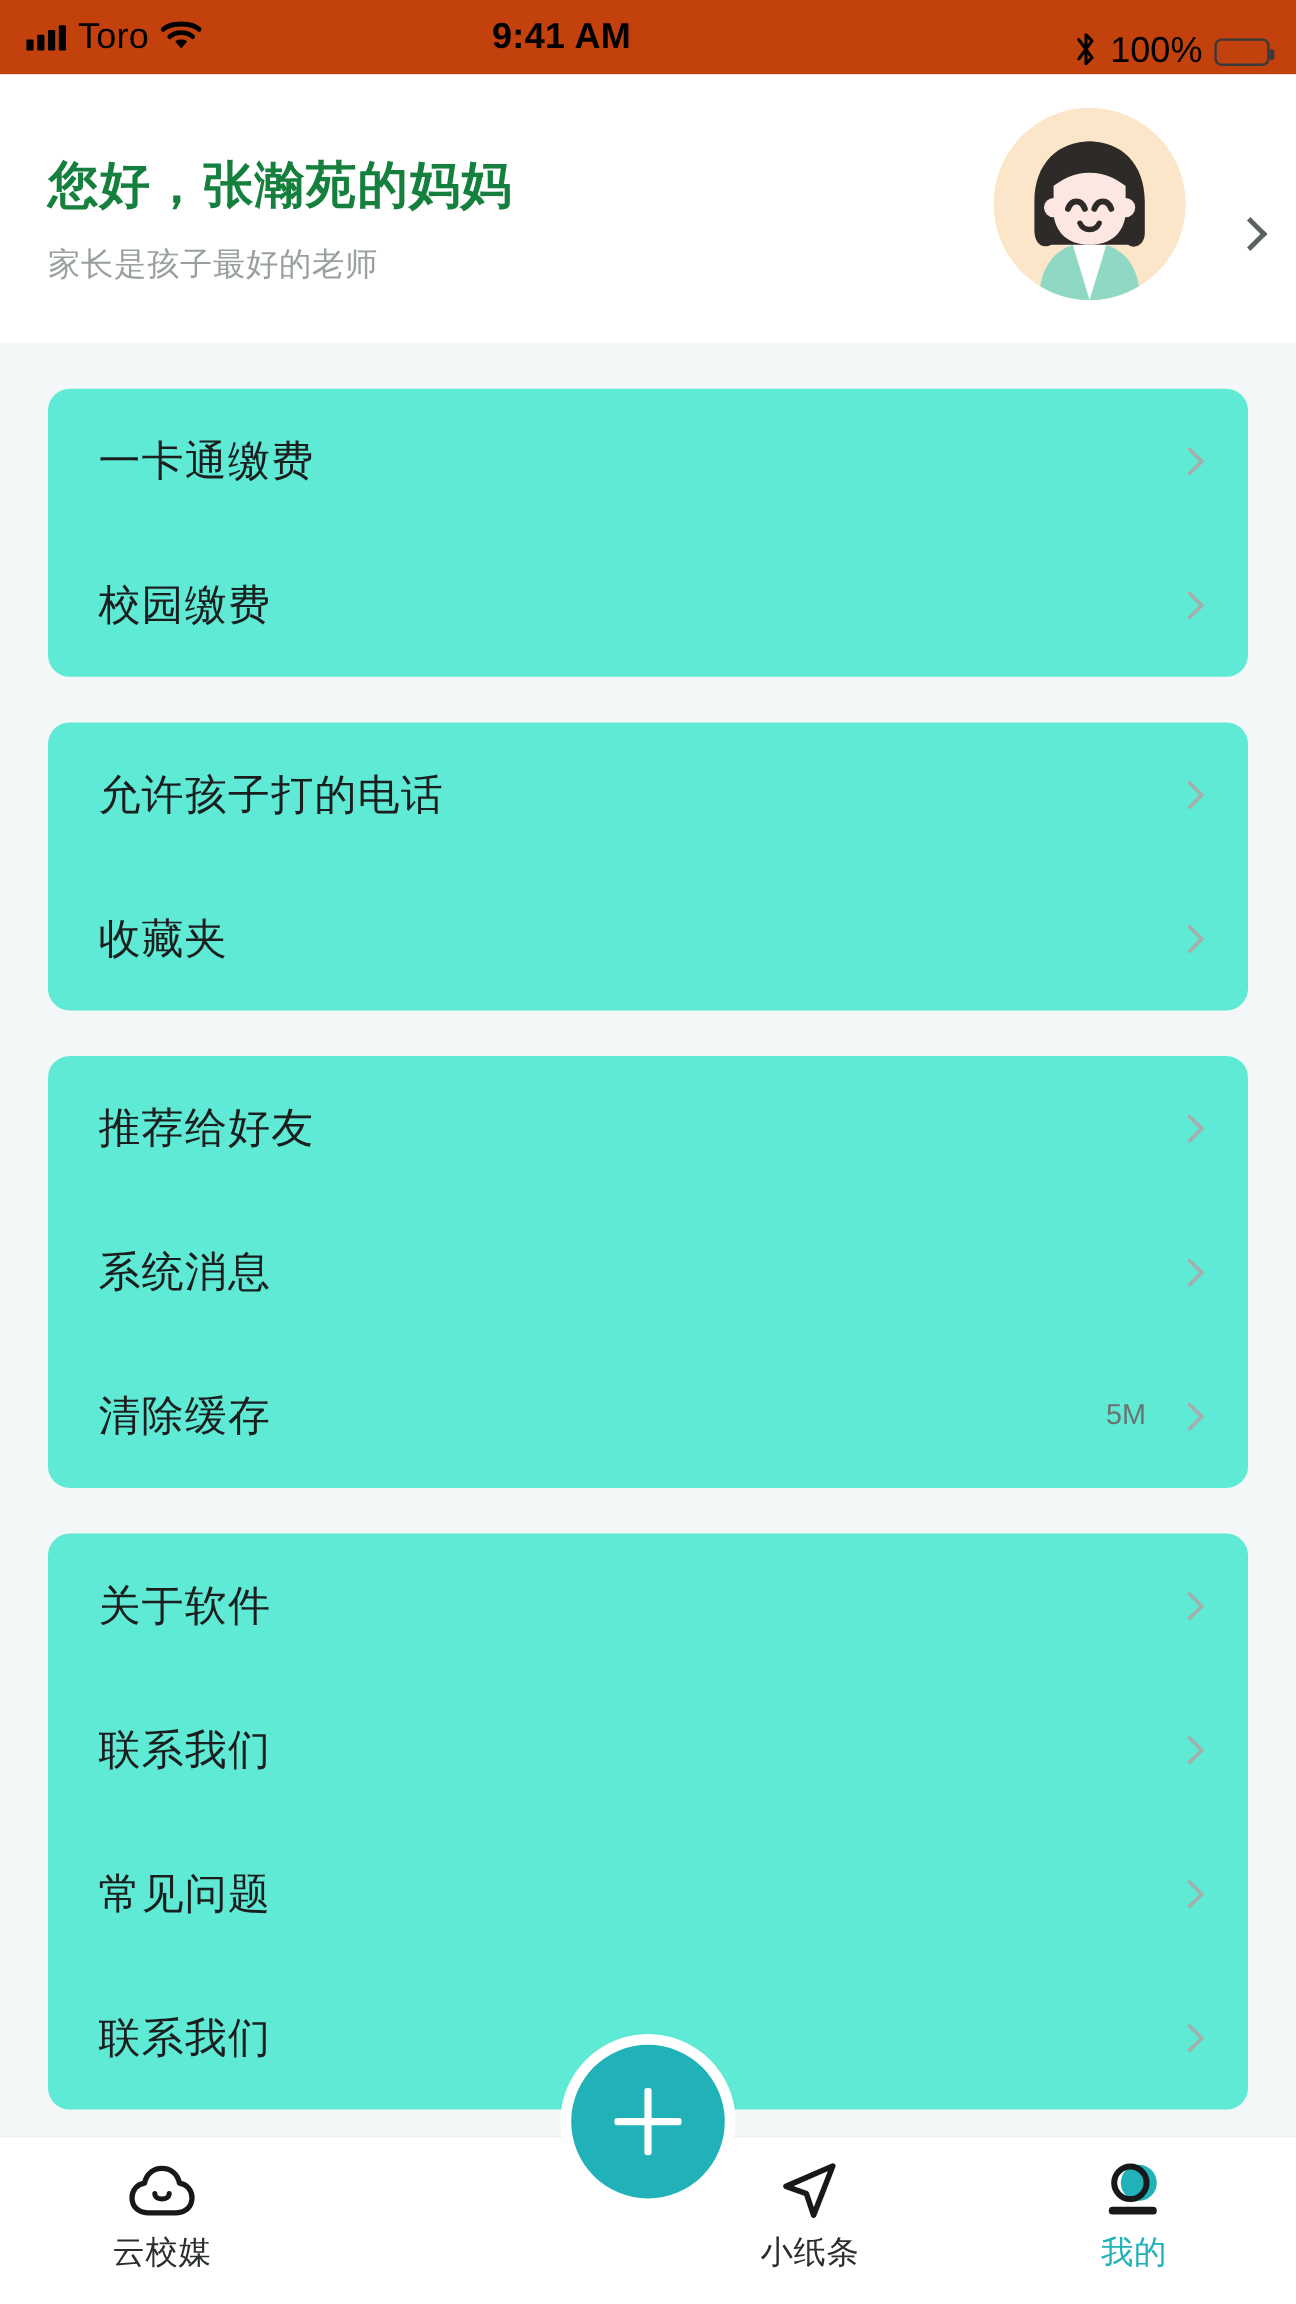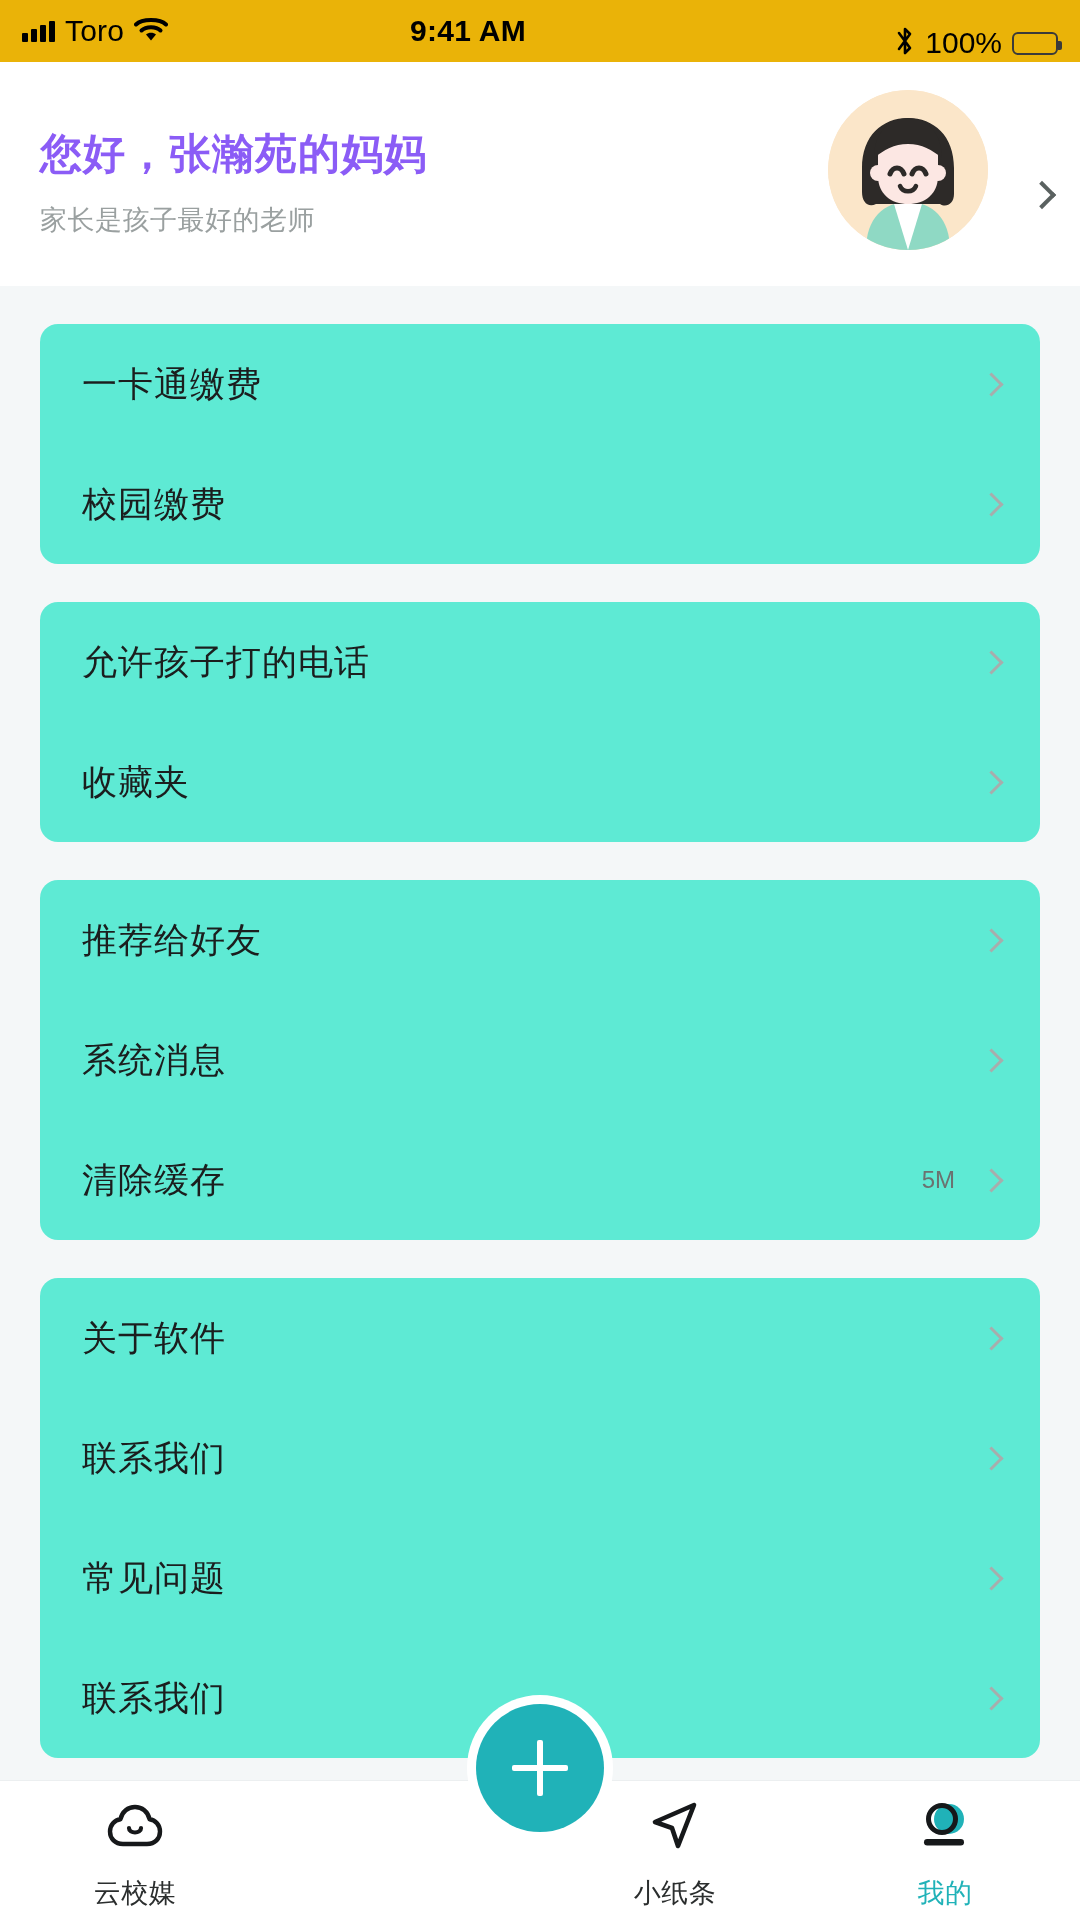--- a/index.html
+++ b/index.html
@@ -7,21 +7,21 @@
     width:1080px; height:1920px;
     background:#F4F7F8;
     font-family:"Liberation Sans","DejaVu Sans",sans-serif;
     overflow:hidden;
   }
   #phone { position:relative; width:1080px; height:1920px; background:#F4F7F8; }
 
   
   .statusbar {
     position:absolute; top:0; left:0; width:1080px; height:62px;
-    background:#eab308; color:#000;
+    background:#c2410c; color:#000;
     display:flex; align-items:center;
   }
   .sb-left { position:absolute; left:22px; top:0; height:62px; display:flex; align-items:center; gap:10px; }
   .sb-center { position:absolute; left:0; width:936px; top:0; height:62px; display:flex; align-items:center; justify-content:center; }
   .sb-right { position:absolute; right:22px; top:12px; height:62px; display:flex; align-items:center; gap:10px; }
   .sb-time { font-size:30px; font-weight:600; letter-spacing:.3px; }
   .sb-carrier { font-size:30px; font-weight:500; letter-spacing:.2px; }
   .sb-batt-pct { font-size:30px; font-weight:500; }
   .signal { display:flex; align-items:flex-end; gap:3px; height:22px; }
   .signal i { display:block; width:6px; background:#000; border-radius:1px; }
@@ -33,21 +33,21 @@
   .batt .fill { width:100%; height:100%; background:#000; border-radius:2px; }
   .batt::after { content:""; position:absolute; right:-6px; top:7px; width:4px; height:9px; background:#3a3a3a; border-radius:0 2px 2px 0; }
 
   
   .header {
     position:absolute; top:62px; left:0; width:1080px; height:224px;
     background:#FFFFFF;
     display:flex; align-items:center;
   }
   .header-texts { position:absolute; left:40px; top:64px; }
-  .greeting { font-size:42px; font-weight:700; color:#8b5cf6; letter-spacing:1px; }
+  .greeting { font-size:42px; font-weight:700; color:#15803d; letter-spacing:1px; }
   .subtitle { margin-top:20px; font-size:27px; color:#9AA0A0; letter-spacing:.5px; }
   .avatar-wrap { position:absolute; right:92px; top:28px; width:160px; height:160px; }
   .avatar { width:160px; height:160px; border-radius:50%; overflow:hidden; background:#FBE6C9; }
   .header-chevron { position:absolute; right:28px; top:123px; }
 
   
   .chev { display:inline-block; width:20px; height:20px; border-right:4px solid #5A6160; border-top:4px solid #5A6160; transform:rotate(45deg); }
   .chev.sm { width:17px; height:17px; border-width:3.5px; border-color:#A7ADAC; }
 
   
@@ -68,21 +68,21 @@
 
   
   .tabbar {
     position:absolute; left:0; bottom:0; width:1080px; height:140px;
     background:#FFFFFF; border-top:1px solid #ECEFF0;
     display:flex; align-items:flex-start;
   }
   .tab {
     flex:1; height:140px;
     display:flex; flex-direction:column; align-items:center; justify-content:flex-start;
-    padding-top:16px; gap:20px;
+    padding-top:16px; gap:4px;
   }
   .tab.spacer { visibility:hidden; }
   .tab-icon { height:58px; display:flex; align-items:center; justify-content:center; }
   .tab-label { font-size:27px; color:#2B2E2E; letter-spacing:.5px; }
   .tab.active .tab-label { color:#20B2B8; }
 
   .fab-wrap {
     position:absolute; left:50%; transform:translateX(-50%);
     bottom:88px; width:128px; height:128px;
   }

